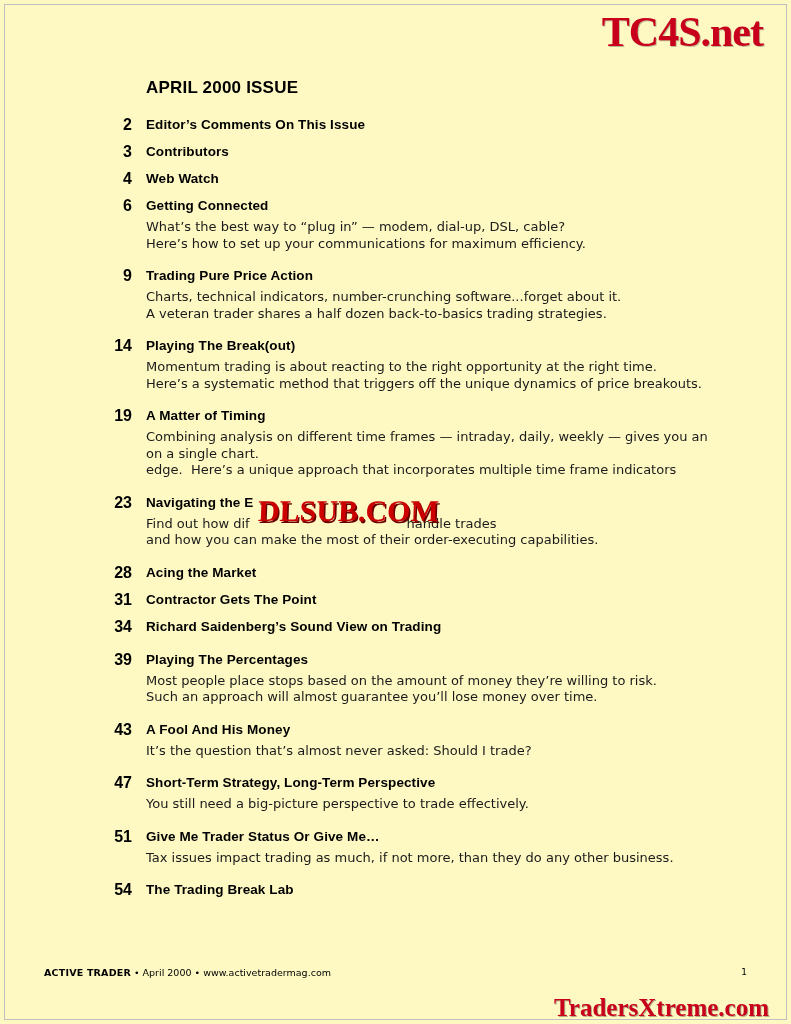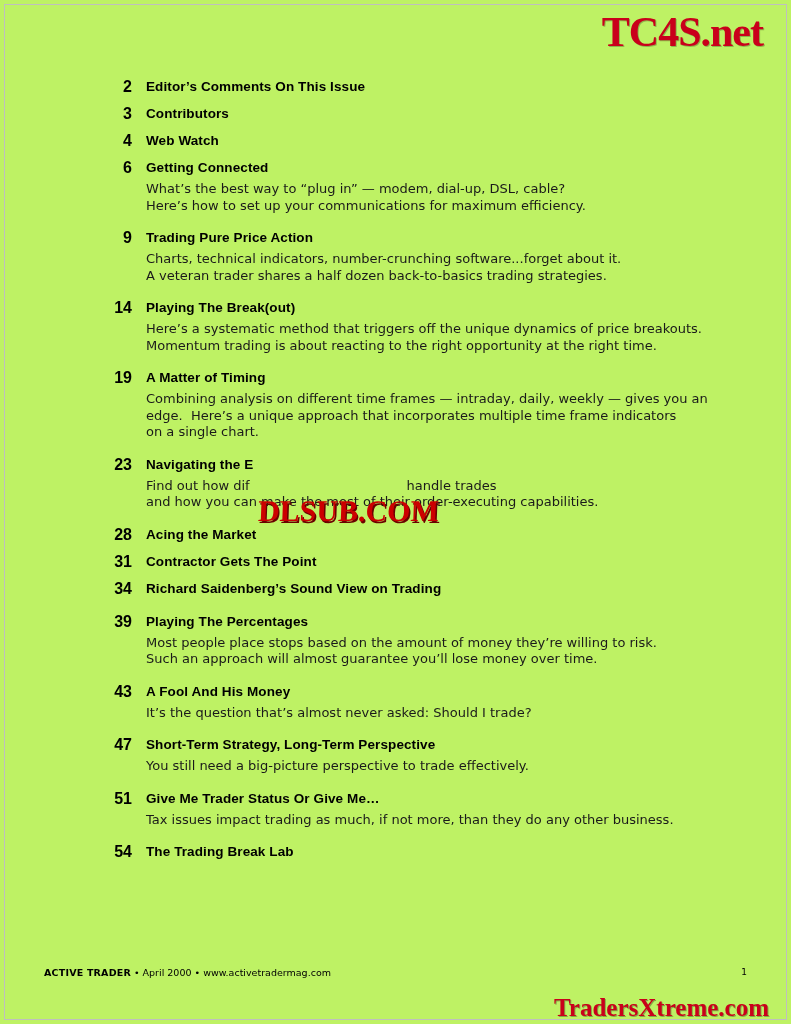--- a/index.html
+++ b/index.html
@@ -9,21 +9,21 @@
   }
   body {
     font-family: "DejaVu Sans", sans-serif;
     -webkit-font-smoothing: antialiased;
   }
   .page {
     position: relative;
     width: 791px;
     height: 1024px;
     overflow: hidden;
-    background: #bef264;
+    background: #fef9c3;
     box-sizing: border-box;
   }
   .page-border {
     position: absolute;
     left: 4px;
     top: 4px;
     right: 4px;
     bottom: 4px;
     border: 1px solid #bfbfbf;
     pointer-events: none;
@@ -152,20 +152,21 @@
 </style>
 </head>
 <body>
 
 <div class="page">
   <div class="page-border"></div>
 
   <div class="tc4s">TC4S.net</div>
 
   <div class="content">
+    <h1 class="issue-title">APRIL 2000 ISSUE</h1>
     <div id="entries">
         <div class="entry tight">
           <div class="pageno">2</div>
           <div class="body">
             <div class="heading">Editor’s Comments On This Issue</div>
           </div>
         </div>
         <div class="entry tight">
           <div class="pageno">3</div>
           <div class="body">
@@ -196,33 +197,33 @@
               <div>Charts, technical indicators, number-crunching software...forget about it.</div>
               <div>A veteran trader shares a half dozen back-to-basics trading strategies.</div>
             </div>
           </div>
         </div>
         <div class="entry loose">
           <div class="pageno">14</div>
           <div class="body">
             <div class="heading">Playing The Break(out)</div>
             <div class="desc">
+              <div>Momentum trading is about reacting to the right opportunity at the right time.</div>
               <div>Here’s a systematic method that triggers off the unique dynamics of price breakouts.</div>
-              <div>Momentum trading is about reacting to the right opportunity at the right time.</div>
             </div>
           </div>
         </div>
         <div class="entry loose">
           <div class="pageno">19</div>
           <div class="body">
             <div class="heading">A Matter of Timing</div>
             <div class="desc">
               <div>Combining analysis on different time frames — intraday, daily, weekly — gives you an</div>
+              <div>on a single chart.</div>
               <div>edge.  Here’s a unique approach that incorporates multiple time frame indicators</div>
-              <div>on a single chart.</div>
             </div>
           </div>
         </div>
         <div class="entry loose">
           <div class="pageno">23</div>
           <div class="body">
             <div class="heading">Navigating the E</div>
             <div class="desc">
               <div>Find out how dif                                      handle trades</div>
               <div>and how you can make the most of their order-executing capabilities.</div>

